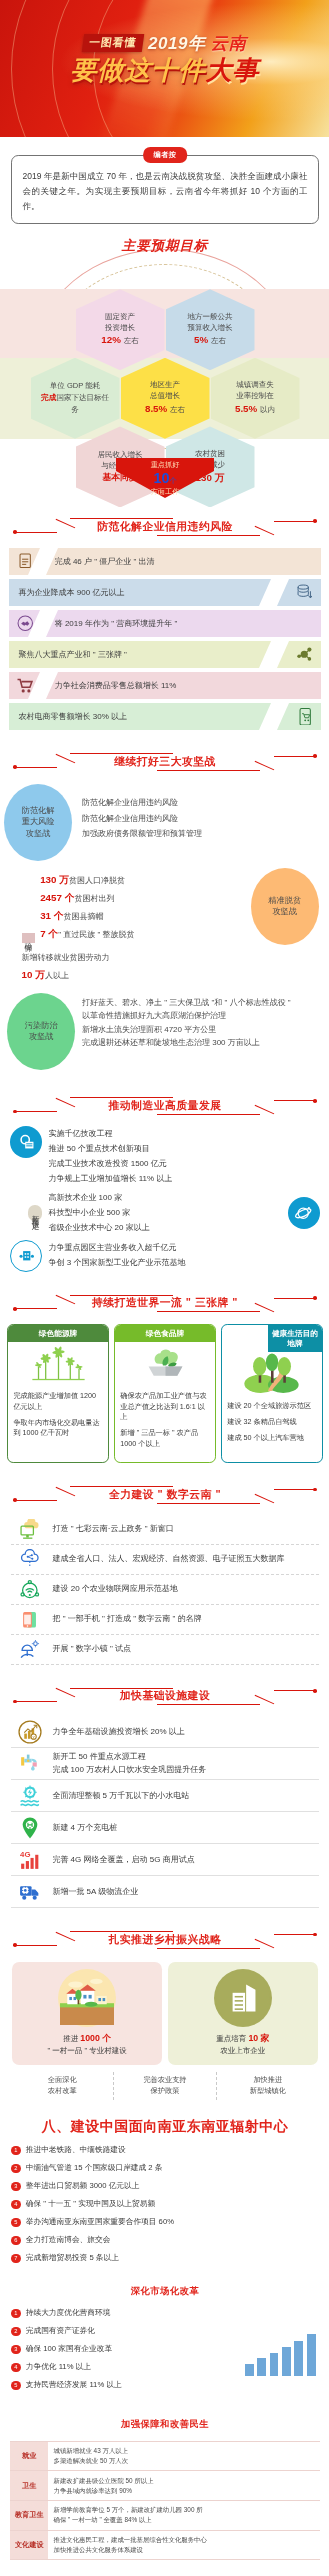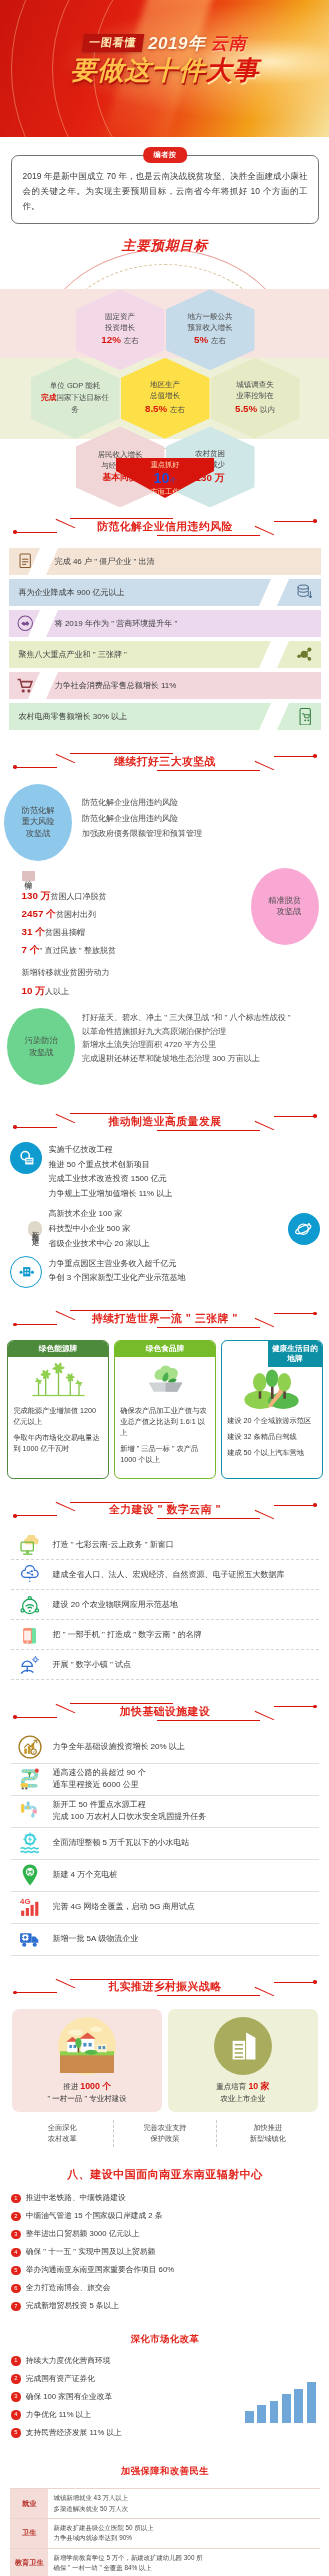--- a/index.html
+++ b/index.html
@@ -162,31 +162,31 @@
 
   
   .battles { position:relative; margin-top:5.2px; padding-bottom:5.2px; }
   .battle { position:relative; min-height:77px; }
   .blob {
     position:absolute; width:68px; height:77px; border-radius:50%;
     display:flex; align-items:center; justify-content:center; text-align:center;
     color:#4a4a4a; font-size:8.2px; line-height:1.4; font-weight:normal;
   }
   .blob.blue   { background:#8ec9ec; left:4.1px;  top:0; }
-  .blob.orange { background:#f9a8d4; right:11.3px; top:0;text-align:right; }
+  .blob.orange { background:#fdba74; right:11.3px; top:0; }
   .blob.green  { background:#6cd48e; left:7.2px; top:0; }
   .battle .lines { font-size:8px; line-height:1.95; color:#4a4a4a; }
   .battle .lines .num { color:#d8150c; font-weight:bold; }
   .b1 .lines { margin-left:82px; padding-top:11.3px; }
   .b2 { margin-top:7.2px; }
   .b2 .lines { margin-left:21.6px; padding-top:3.1px; width:185px; }
   .b3 { margin-top:8.2px; }
   .b3 .lines { margin-left:82px; padding-top:3.1px; width:237px; line-height:1.7; }
   .ensure {
-    display:flex; align-items:flex-start; gap:5.2px;flex-direction:column;
+    display:flex; align-items:flex-end; gap:5.2px;
   }
   .ensure .label {
     background:#dfc0c0; color:#4a4a4a; width:13.4px; font-size:7.7px;
     display:flex; align-items:center; justify-content:center; writing-mode:vertical-rl;
     letter-spacing:2.1px; padding:3.1px 0;
   }
   .ensure .items { font-size:8px; line-height:1.85; }
   .ensure .items .num { color:#d8150c; font-weight:bold; font-size:9.8px; }
 
   
@@ -783,36 +783,20 @@
             <path d="M30 10h6v6" fill="none" stroke="#a57b1f" stroke-width="2"></path>
             <circle cx="30" cy="32" r="5" fill="#fff" stroke="#a57b1f" stroke-width="2"></circle>
             <text x="30" y="36" font-size="8" text-anchor="middle" fill="#a57b1f">¥</text>
           </svg>
       </div>
       <div class="tx">力争全年基础设施投资增长 20% 以上</div>
     </div>
     <div class="irow">
       <div class="ico">
         <svg width="24" height="24" viewBox="0 0 46 46">
-            <path d="M10 8h18a7 7 0 010 14H16a7 7 0 000 14h18" fill="none" stroke="#7fd8d0" stroke-width="7" stroke-linecap="round"></path>
-            <path d="M10 8h18a7 7 0 010 14H16a7 7 0 000 14h18" fill="none" stroke="#f5d76e" stroke-width="2" stroke-dasharray="4 4"></path>
-            <circle cx="36" cy="7" r="4" fill="#e8413c"></circle>
-            <rect x="5" y="31" width="14" height="8" rx="2" fill="#f7c948"></rect>
-            <circle cx="9" cy="41" r="2.2" fill="#5a5a5a"></circle>
-            <circle cx="16" cy="41" r="2.2" fill="#5a5a5a"></circle>
-            <rect x="21" y="13" width="2" height="6" fill="#3c8c3c"></rect>
-            <circle cx="22" cy="12" r="3" fill="#58b558"></circle>
-          </svg>
-      </div>
-      <div class="tx"><span style="white-space:pre-line;">通高速公路的县超过 90 个
-通车里程接近 6000 公里</span></div>
-    </div>
-    <div class="irow">
-      <div class="ico">
-        <svg width="24" height="24" viewBox="0 0 46 46">
             <rect x="6" y="10" width="6" height="16" fill="#f5c842"></rect>
             <path d="M12 13h14v7H12z" fill="#8fd6e8"></path>
             <path d="M26 13c6 0 10 3 10 7h-6c0-2-2-3-4-3z" fill="#8fd6e8"></path>
             <rect x="28" y="20" width="8" height="8" fill="#f2a0b5"></rect>
             <rect x="17" y="5" width="5" height="8" fill="#7fc9dd"></rect>
             <circle cx="19.5" cy="17" r="2.4" fill="#f5c842"></circle>
             <path d="M32 32c0 2-1.6 3.5-3.5 3.5S25 34 25 32c0-2 3.5-6 3.5-6S32 30 32 32z" fill="#8fd6e8"></path>
           </svg>
       </div>
       <div class="tx"><span style="white-space:pre-line;">新开工 50 件重点水源工程
@@ -954,21 +938,21 @@
   <div class="r3cols">
     <div class="c"><span style="white-space:pre-line;">全面深化
 农村改革</span></div>
     <div class="c"><span style="white-space:pre-line;">完善农业支持
 保护政策</span></div>
     <div class="c"><span style="white-space:pre-line;">加快推进
 新型城镇化</span></div>
   </div>
 
   <div class="sec-head" style="height:26px;">
-    <h2 style="line-height:26px; font-size:11px;">八、建设中国面向南亚东南亚辐射中心</h2>
+    <h2 style="line-height:26px; font-size:14px;">八、建设中国面向南亚东南亚辐射中心</h2>
   </div>
   <div class="nlist">
     <div class="nrow">
         <span class="nbadge">1</span>
         <span class="tx">推进中老铁路、中缅铁路建设</span>
       </div>
     <div class="nrow">
         <span class="nbadge">2</span>
         <span class="tx">中缅油气管道 15 个国家级口岸建成 2 条</span>
       </div>

